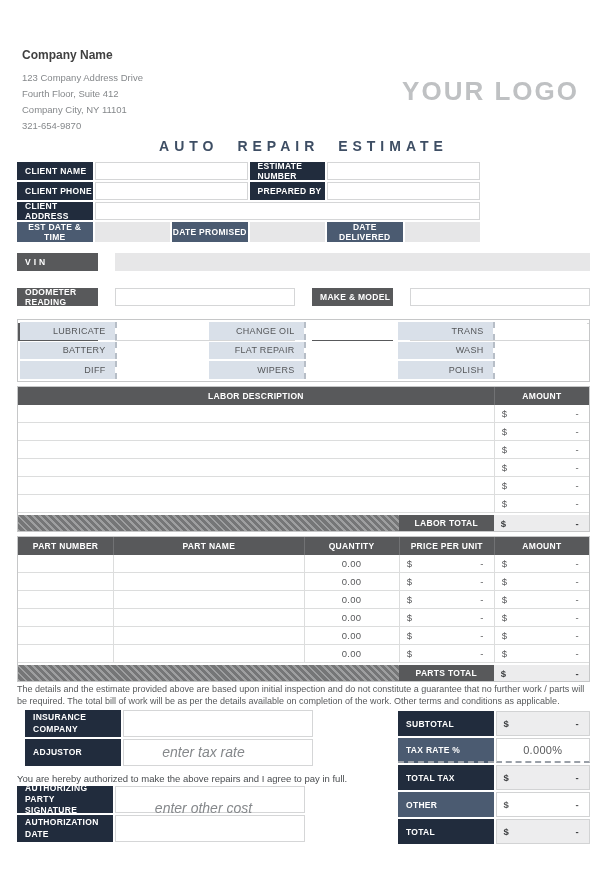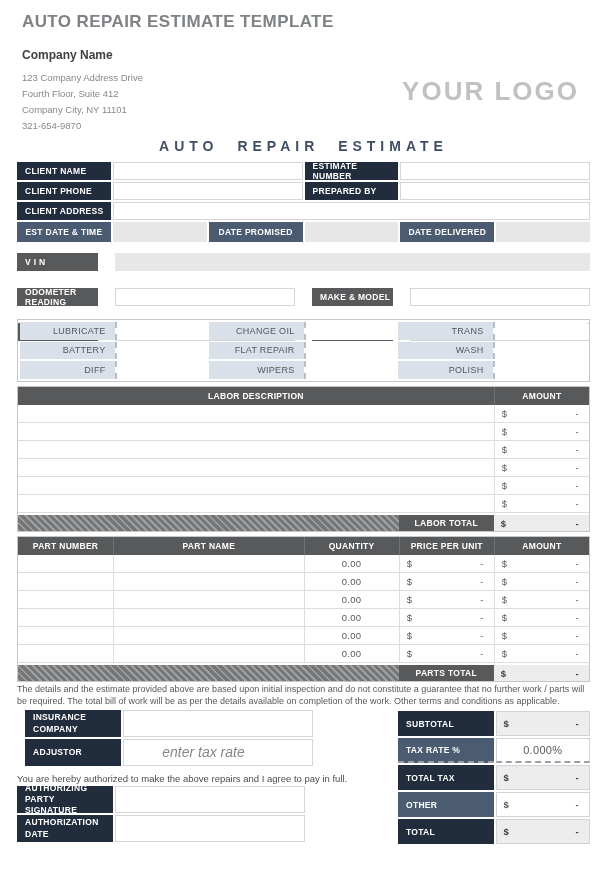--- a/index.html
+++ b/index.html
@@ -15,21 +15,21 @@
 
   .grid6 { display:grid; grid-template-columns:repeat(6,1fr); gap:2px; }
   .cell { display:flex; align-items:center; font-size:8.5px; font-weight:bold; letter-spacing:0.3px; min-width:0; }
   .lbl-navy { background:#212c3d; color:#fff; padding-left:8px; }
   .lbl-slate { background:#4b5b71; color:#fff; justify-content:center; text-align:center; }
   .lbl-gray  { background:#58595b; color:#fff; padding-left:8px; }
   .input-white { background:#fff; border:1px solid #d5d6d7; }
   .input-gray  { background:#e7e7e8; }
   .sp2 { grid-column:span 2; } .sp5 { grid-column:span 5; } .sp4 { grid-column:span 4; }
 
-  .client-table { position:absolute; left:17px; top:162px; width:573px; grid-template-rows:18px 18px 18px 20px; }
+  .client-table { position:absolute; left:17px; top:162px; width:463px; grid-template-rows:18px 18px 18px 20px; }
   .vin-table    { position:absolute; left:17px; top:253px; width:573px; grid-template-rows:18px 18px 18px;gap:17px; }
 
   .svc-table { position:absolute; left:17px; top:319px; width:573px; border:1px solid #c6c7c8; padding:2px;
                display:grid; grid-template-columns:repeat(6,1fr); grid-auto-rows:17.5px; gap:2px 0; }
   .svc-lbl { background:#d9e0e9; color:#55575a; justify-content:flex-end; padding-right:9px; font-weight:normal; font-size:9px; }
   .svc-val { background:#fff; border-left:2px dashed #b7bec7; }
 
   .labor-table { position:absolute; left:17px; top:386px; width:573px; border:1px solid #c6c7c8;
                  display:grid; grid-template-columns:repeat(6,1fr); grid-auto-rows:18px; }
   .parts-table { position:absolute; left:17px; top:536px; width:573px; border:1px solid #c6c7c8;
@@ -58,21 +58,20 @@
   .tot-val-gray { background:#ededee; border:1px solid #d2d3d4; font-weight:bold; color:#3c3e40; }
   .tot-val-white { background:#fff; border:1px solid #d2d3d4; }
   .dash-bottom { border-bottom:2px dashed #9aa0a8; }
   .pct { justify-content:center; color:#58595b; font-size:11px; font-weight:normal; }
 </style>
 </head>
 <body>
 
 <div class="page">
 
-  <div class="doc-title">AUTO REPAIR ESTIMATE TEMPLATE</div>
   <div class="company-name">Company Name</div>
   <div class="company-address">
     <div>123 Company Address Drive</div>
     <div>Fourth Floor, Suite 412</div>
     <div>Company City, NY 11101</div>
     <div>321-654-9870</div>
   </div>
   <div class="logo">YOUR LOGO</div>
   <div class="form-heading">AUTO REPAIR ESTIMATE</div>
 
@@ -280,20 +279,21 @@
     <div class="auth-note">You are hereby authorized to make the above repairs and I agree to pay in full.</div>
 
     <div class="pair-table sig-table">
       <div class="cell lbl-navy">AUTHORIZING PARTY SIGNATURE</div>
       <div class="cell input-white"></div>
       <div class="cell lbl-navy">AUTHORIZATION DATE</div>
       <div class="cell input-white"></div>
     </div>
 
     <div class="hint hint-tax">enter tax rate</div>
+    <div class="hint hint-other">enter other cost</div>
 
     <div class="totals-table">
       <div class="cell lbl-navy">SUBTOTAL</div>
       <div class="cell tot-val-gray money">
           <span>$</span>
           <span>-</span>
         </div>
 
       <div class="cell lbl-slate dash-bottom" style="justify-content:flex-start;padding-left:8px">TAX RATE %</div>
       <div class="cell tot-val-white pct dash-bottom">0.000%</div>

